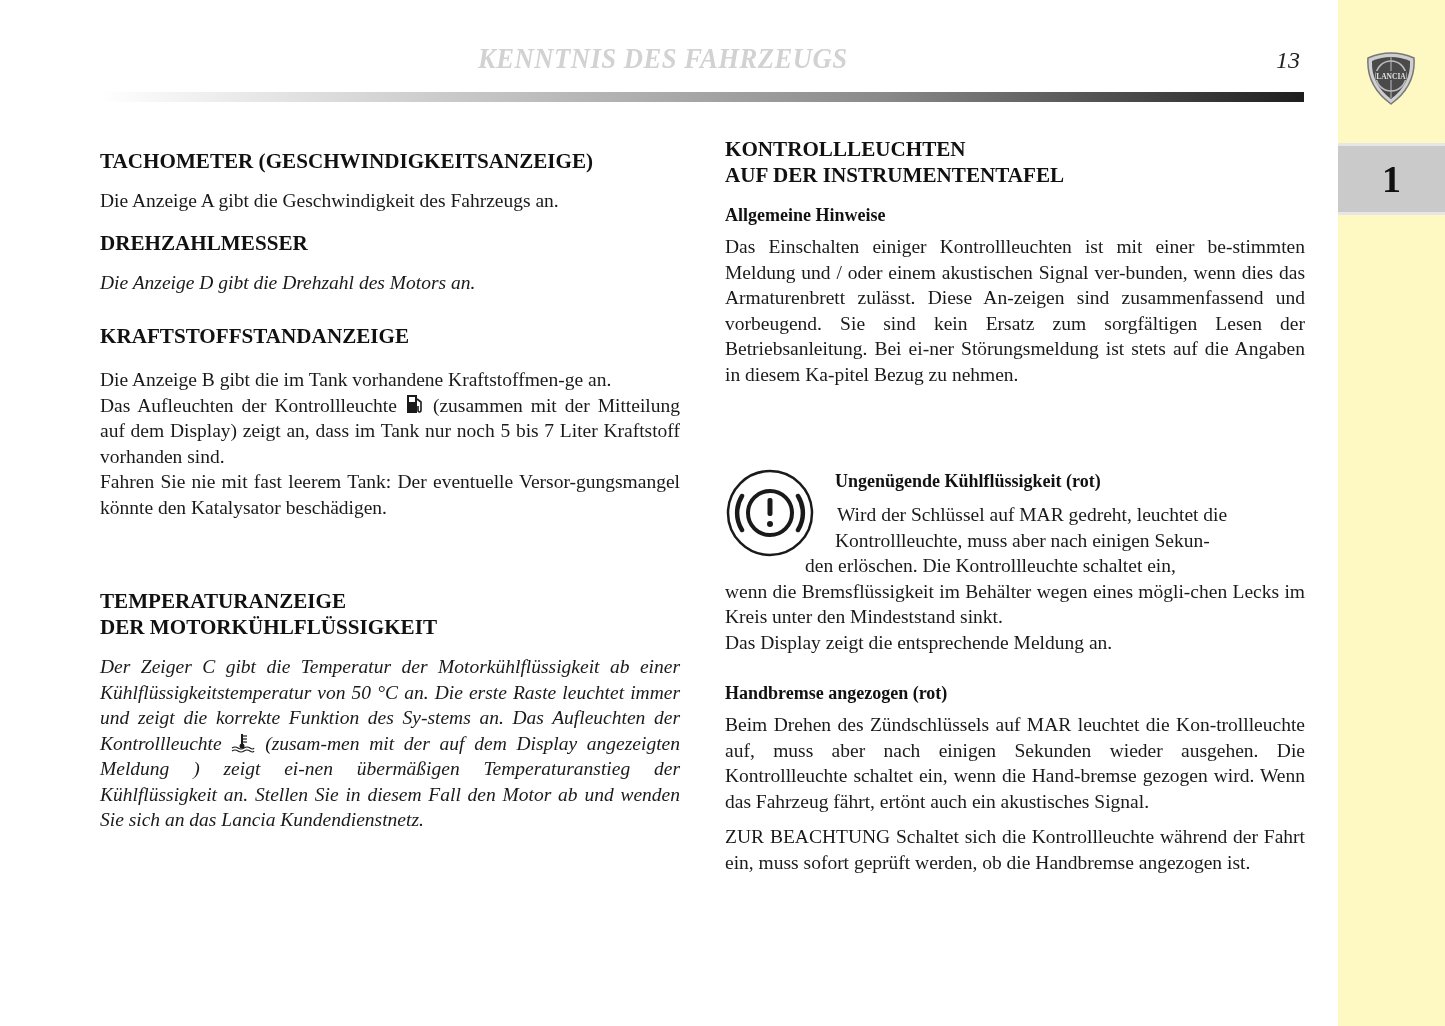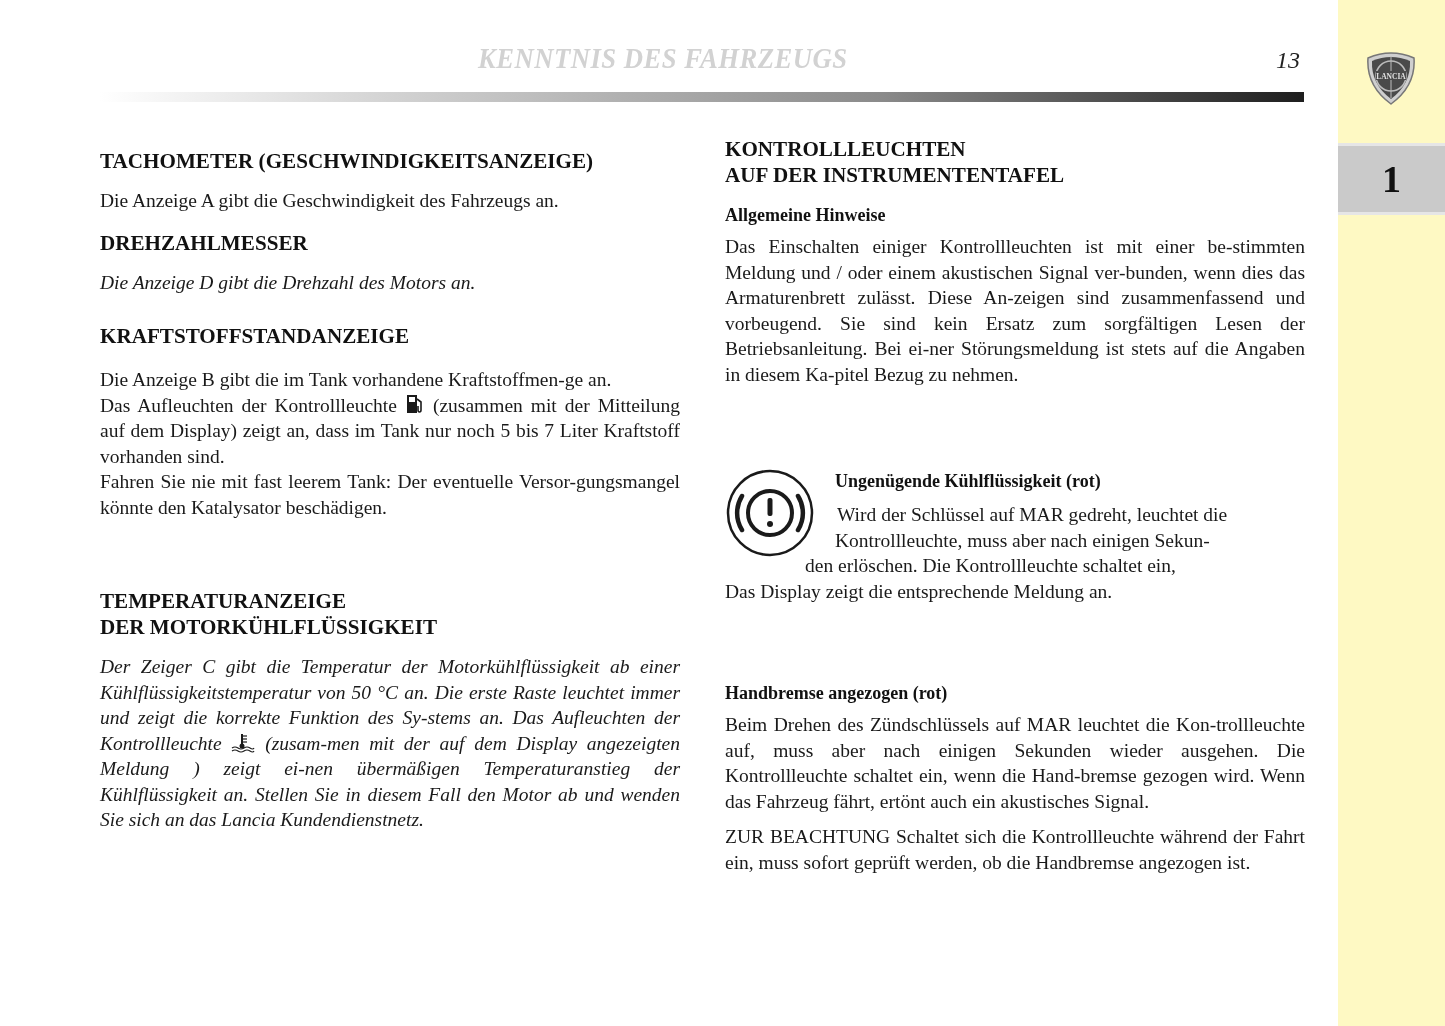--- a/index.html
+++ b/index.html
@@ -135,20 +135,21 @@
     <path d="M73 28 A32 32 0 0 1 73 62" fill="none" stroke="#1a1a1a" stroke-width="4.5" stroke-linecap="round"></path>
     <rect x="42.5" y="30" width="5" height="18" rx="2" fill="#1a1a1a"></rect>
     <circle cx="45" cy="56" r="3" fill="#1a1a1a"></circle>
   </svg>
 
   <div class="blk" style="top:332px;">
     <h3 style="padding-left:110px;">Ungenügende Kühlflüssigkeit (rot)</h3>
     <p style="padding-left:112px;margin-top:8px;">Wird der Schlüssel auf MAR gedreht, leuchtet die</p>
     <p style="padding-left:110px;">Kontrollleuchte, muss aber nach einigen Sekun-</p>
     <p style="padding-left:80px;">den erlöschen. Die Kontrollleuchte schaltet ein,</p>
+    <p>wenn die Bremsflüssigkeit im Behälter wegen eines mögli-chen Lecks im Kreis unter den Mindeststand sinkt.</p>
     <p>Das Display zeigt die entsprechende Meldung an.</p>
   </div>
 
   <div class="blk" style="top:544px;">
     <h3>Handbremse angezogen (rot)</h3>
     <p style="margin-top:6px;">Beim Drehen des Zündschlüssels auf MAR leuchtet die Kon-trollleuchte auf, muss aber nach einigen Sekunden wieder ausgehen. Die Kontrollleuchte schaltet ein, wenn die Hand-bremse gezogen wird. Wenn das Fahrzeug fährt, ertönt auch ein akustisches Signal.</p>
     <p style="margin-top:10px; text-align-last: left;">ZUR BEACHTUNG Schaltet sich die Kontrollleuchte während der Fahrt ein, muss sofort geprüft werden, ob die Handbremse angezogen ist.</p>
   </div>
 </div>
 

